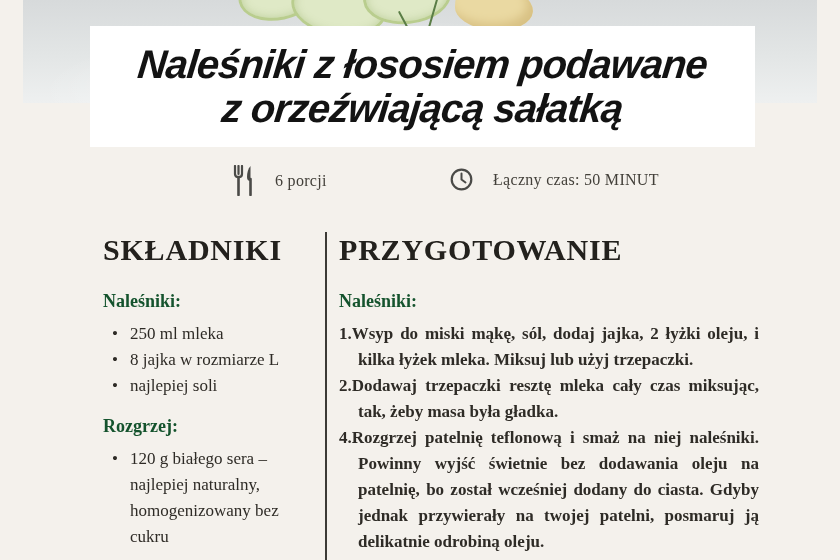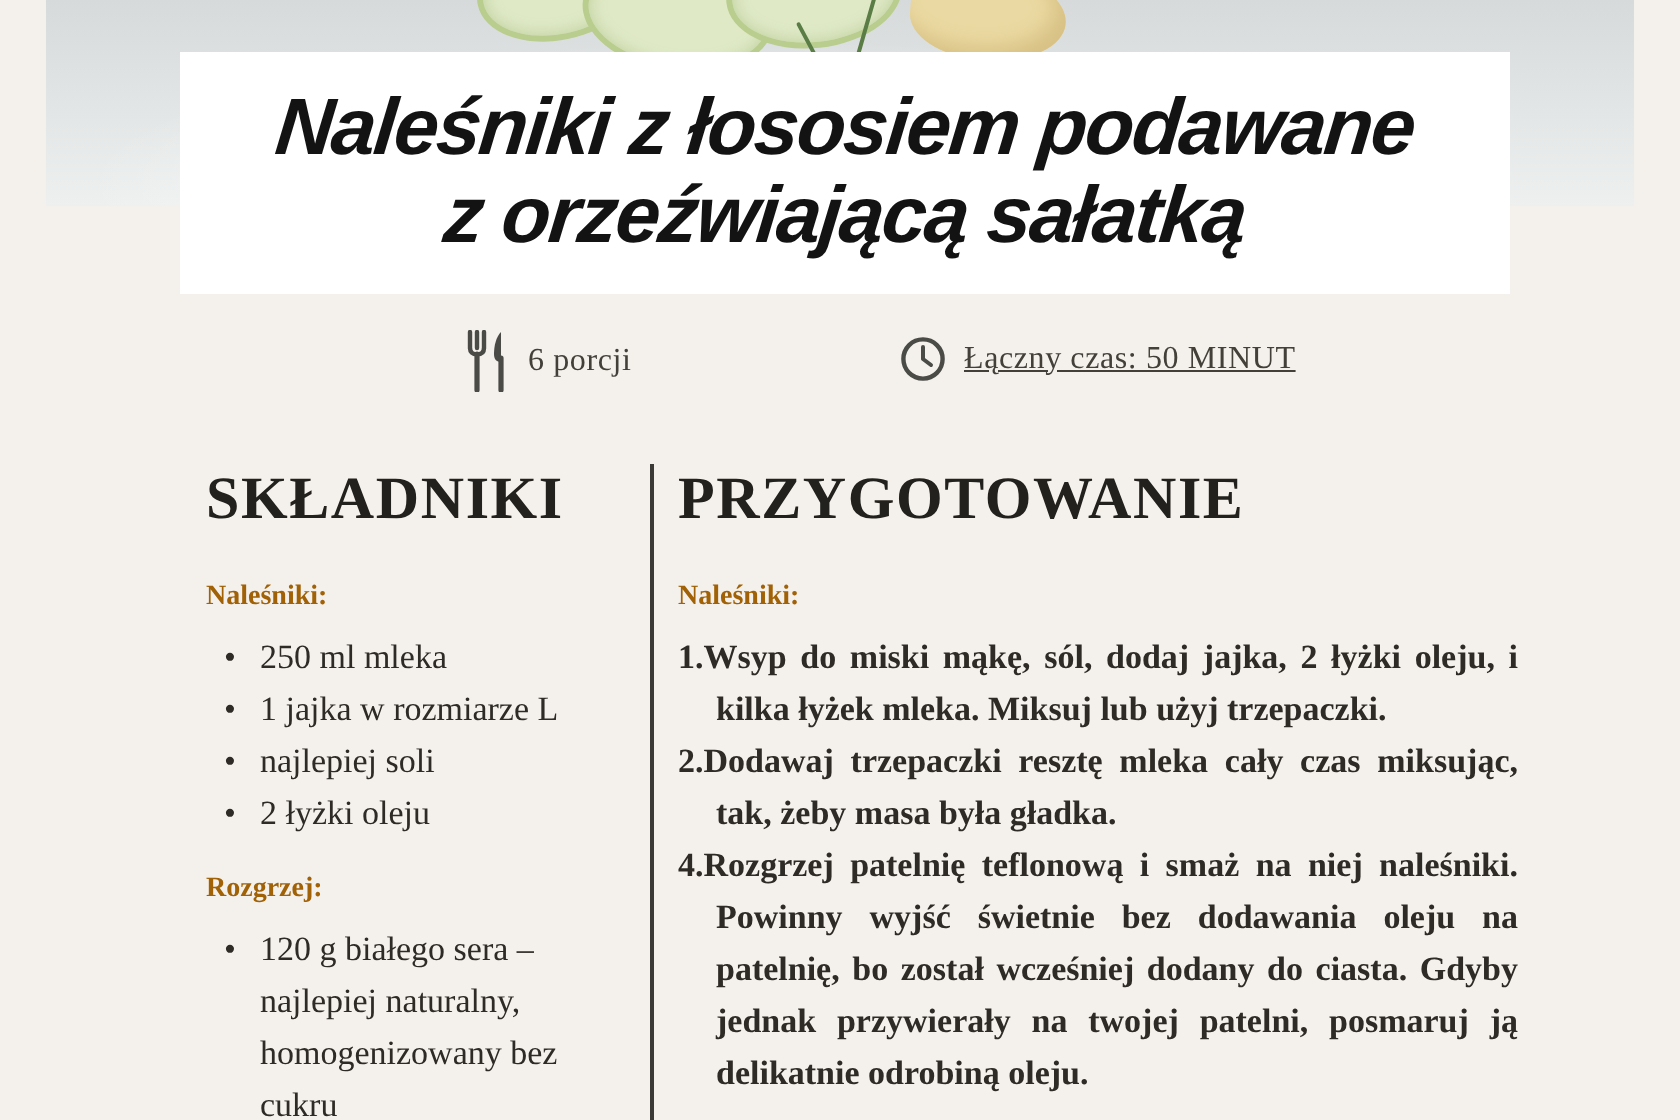--- a/index.html
+++ b/index.html
@@ -35,35 +35,35 @@
     background:#ffffff; display:flex; flex-direction:column;
     align-items:center; justify-content:center;
   }
   .title-line {
     font-family:"Liberation Sans", sans-serif;
     font-style:italic; font-weight:bold;
     font-size:40px; line-height:1.08; color:#131313;
     transform:skewX(-6deg); letter-spacing:-1px; white-space:nowrap;
   }
   
-  .meta-item { position:absolute; display:flex; align-items:center; gap:9px; color:#43403a; }
+  .meta-item { position:absolute; display:flex; align-items:center; gap:20px; color:#43403a; }
   .meta-servings { left:233px; top:165px; }
-  .meta-time { left:450px; top:168px;text-decoration:underline; }
+  .meta-time { left:450px; top:168px; }
   .meta-label { font-size:16px; letter-spacing:.3px; }
   .icon svg { display:block; }
   
   .divider { position:absolute; left:325px; top:232px; width:2px; height:330px; background:#3c3a36; }
   .col { position:absolute; top:233px; }
   .col-left  { left:103px; width:212px; }
   .col-right { left:339px; width:420px; }
   .col h2 {
     font-size:30px; font-weight:600; letter-spacing:.8px;
     color:#23211d; margin-bottom:24px;
   }
-  .group-title { font-size:14px; font-weight:bold; margin-bottom:9px; color:#a16207; }
+  .group-title { font-size:18px; font-weight:bold; margin-bottom:9px; color:#14532d; }
   .ing-list { list-style:none; margin-bottom:17px; }
   .ing-list li {
     position:relative; padding-left:27px; font-size:17px; line-height:26px; color:#2e2b26;
   }
   .ing-list li::before {
     content:"\2022"; position:absolute; left:9px; top:0;
     font-size:17px; line-height:26px;
   }
   .steps { font-size:17px; line-height:26px; }
   .step {
@@ -114,23 +114,22 @@
   </div>
 
   <div class="divider"></div>
 
   <div class="col col-left">
     <h2>SKŁADNIKI</h2>
 
     <p class="group-title">Naleśniki:</p>
     <ul class="ing-list">
       <li>250 ml mleka</li>
-      <li>1 jajka w rozmiarze L</li>
+      <li>8 jajka w rozmiarze L</li>
       <li>najlepiej soli</li>
-      <li>2 łyżki oleju</li>
     </ul>
 
     <p class="group-title">Rozgrzej:</p>
     <ul class="ing-list">
       <li>120 g białego sera – najlepiej naturalny, homogenizowany bez cukru</li>
     </ul>
   </div>
 
   <div class="col col-right">
     <h2>PRZYGOTOWANIE</h2>

